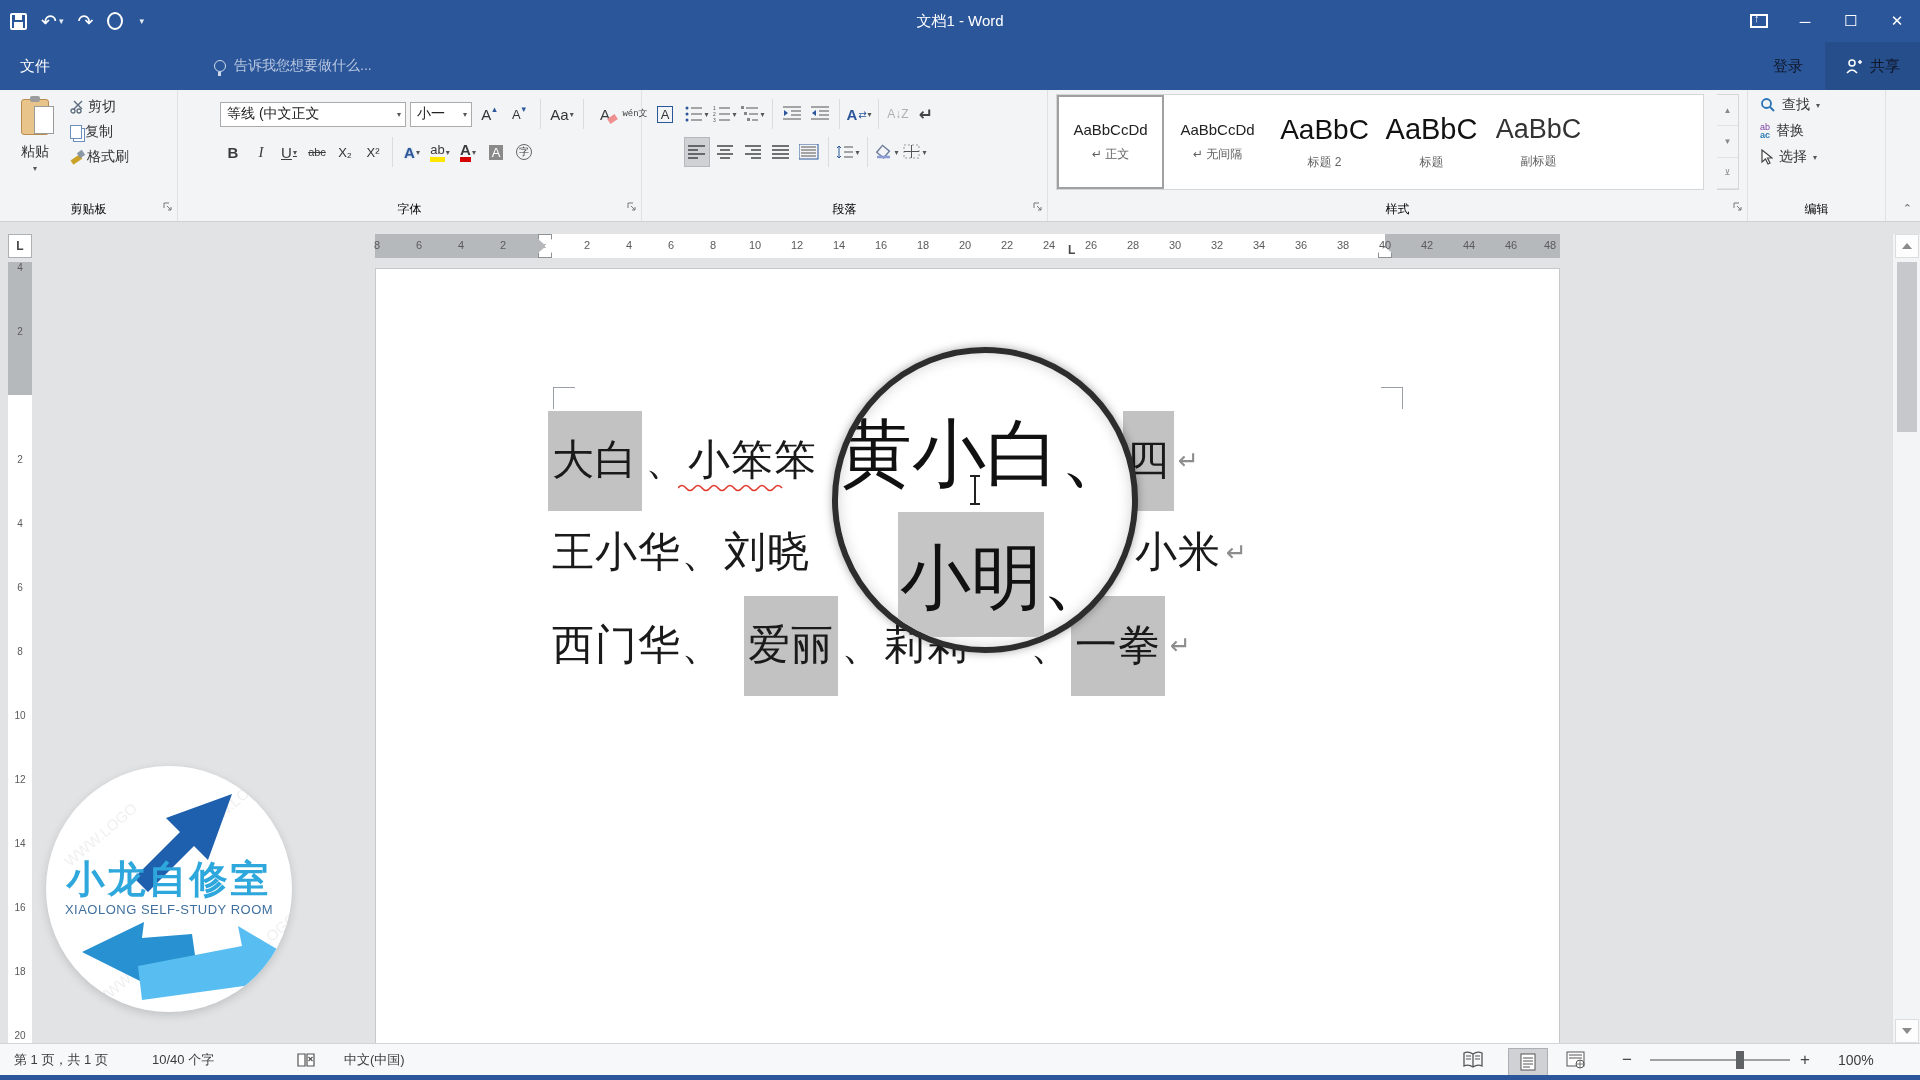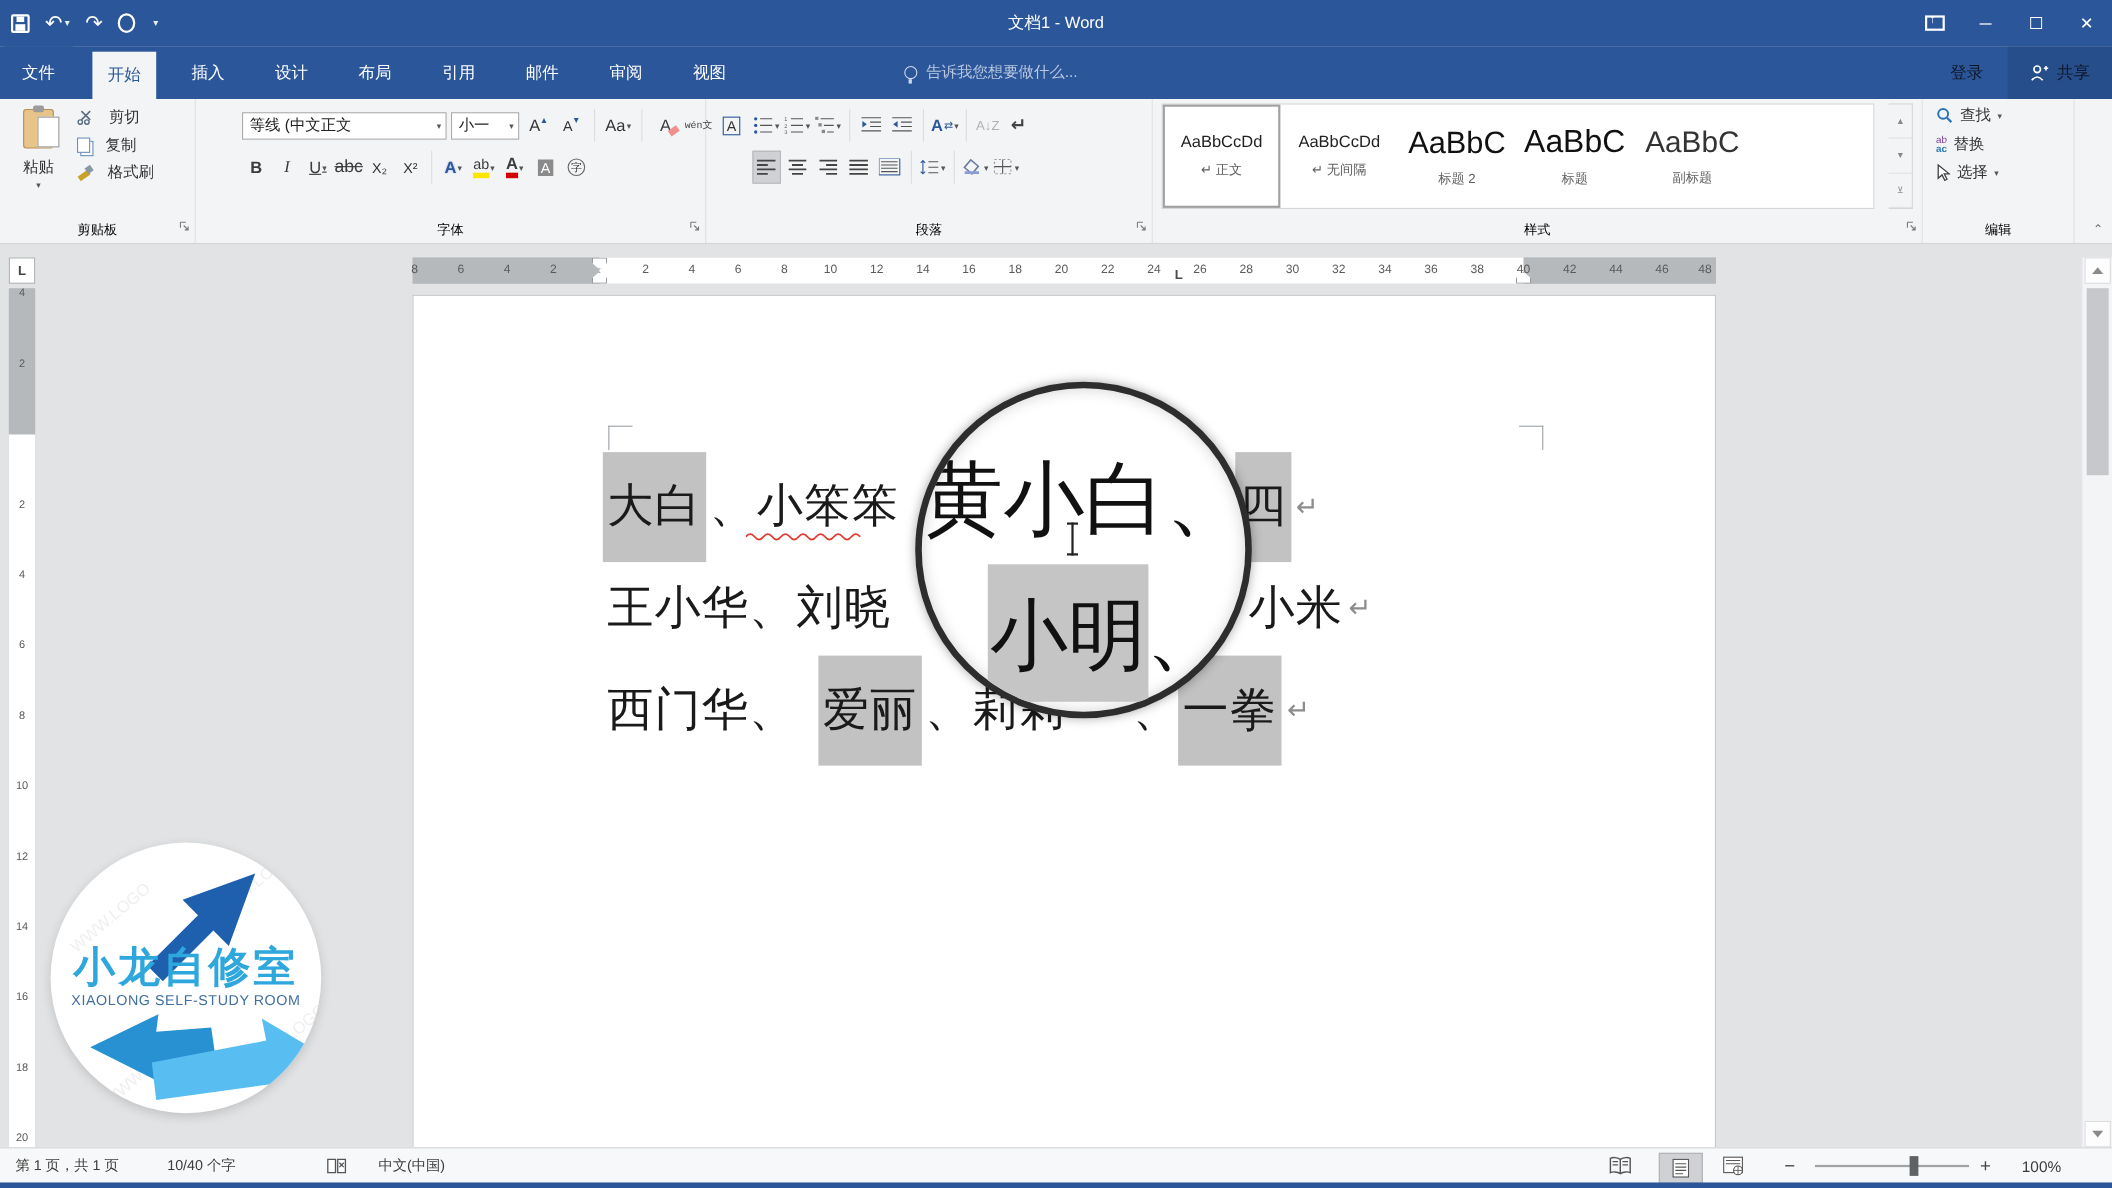--- a/index.html
+++ b/index.html
@@ -44,29 +44,29 @@
   .sep { width:1px; height:30px; background:#dcdddf; margin:0 4px; }
   .ib { display:flex; align-items:center; justify-content:center; min-width:26px; height:30px; color:#3b3b3b; font-size:15px; gap:1px; }
   .small-caret { font-size:8px; color:#555; }
   .txtic { font-size:15px; color:#333; }
   
   .paste-btn { position:absolute; left:8px; top:5px; width:54px; height:100px; display:flex; flex-direction:column; align-items:center; font-size:14px; color:#333; }
   .clipicon { width:28px; height:36px; background:#e8c48a; border:1px solid #b98d4f; border-radius:3px; position:relative; margin:4px 0 8px; }
   .clipicon:before { content:""; position:absolute; left:8px; top:-4px; width:10px; height:6px; background:#9c9c9c; border-radius:2px; }
   .clipicon:after { content:""; position:absolute; right:-6px; top:6px; width:18px; height:26px; background:#fff; border:1px solid #9a9a9a; }
   .cc-col { position:absolute; left:70px; top:8px; display:flex; flex-direction:column; gap:7px; font-size:14px; color:#333; }
-  .cc-item { display:flex; align-items:center; gap:14px; }
+  .cc-item { display:flex; align-items:center; gap:3px; }
   .copyic { width:12px; height:14px; border:1px solid #6a8fc0; background:#fff; box-shadow:3px 3px 0 -1px #fff, 3px 3px 0 0 #6a8fc0; }
   .brushic { width:14px; height:14px; position:relative; }
   .brushic:before { content:""; position:absolute; left:1px; top:7px; width:11px; height:5px; background:#c9a227; transform:rotate(-35deg); }
   .brushic:after { content:""; position:absolute; right:0; top:1px; width:6px; height:6px; background:#8a97a5; transform:rotate(-35deg); }
   
   .combo { background:#fff; border:1px solid #ababab; height:25px; display:flex; align-items:center; justify-content:space-between; font-size:14px; color:#222; padding:0 4px 0 6px; }
   .fx-b { font-weight:bold; } .fx-i { font-style:italic; font-family:"Liberation Serif",serif; }
-  .fx-u { text-decoration:underline; } .fx-s { text-decoration:line-through; font-size:16px; }
+  .fx-u { text-decoration:underline; } .fx-s { text-decoration:line-through; font-size:11px; }
   .eff-a { color:#2b579a; text-shadow:0 0 2px #9ab4dd; font-weight:bold; }
   .hl-ab { border-bottom:5px solid #ffe600; line-height:14px; font-size:13px; }
   .col-a { border-bottom:5px solid #d50000; line-height:14px; font-weight:bold; }
   .shade-a { background:#8a8a8a; color:#fff; padding:0 3px; font-size:13px; }
   .enc { border:1px solid #666; border-radius:50%; font-size:10px; width:16px; height:16px; display:flex; align-items:center; justify-content:center; color:#333; }
   .pinyin { display:flex; flex-direction:row; align-items:center; line-height:9px; font-size:9px; color:#444;font-family:Liberation Mono, monospace; }
   .abox { border:1.5px solid #2b579a; padding:0 3px; font-size:13px; color:#333; }
   .clear-a { position:relative; font-size:15px; }
   .clear-a:after { content:""; position:absolute; right:-7px; bottom:1px; width:9px; height:6px; background:#f08f8f; transform:rotate(-35deg); }
   
@@ -165,38 +165,20 @@
         <span class="ribopt"></span>
       </div>
     <div class="winbtn">─</div>
     <div class="winbtn">☐</div>
     <div class="winbtn">✕</div>
   </div>
 </div>
 
 <div class="tabrow">
   <div class="tab file">文件</div>
-  <div style="display:flex">
-
-      <div class="tab active">开始</div>
-
-      <div class="tab">插入</div>
-
-      <div class="tab">设计</div>
-
-      <div class="tab">布局</div>
-
-      <div class="tab">引用</div>
-
-      <div class="tab">邮件</div>
-
-      <div class="tab">审阅</div>
-
-      <div class="tab">视图</div>
-    </div>
   <div class="tellme">
     <span class="bulb"></span>
     <span>告诉我您想要做什么...</span>
   </div>
 </div>
 <div class="tabrow-right">
   <div class="signin">登录</div>
   <div class="share">
     <svg width="18" height="16" viewBox="0 0 18 16">
         <circle cx="7" cy="5" r="3" fill="none" stroke="#fff" stroke-width="1.5"></circle>

